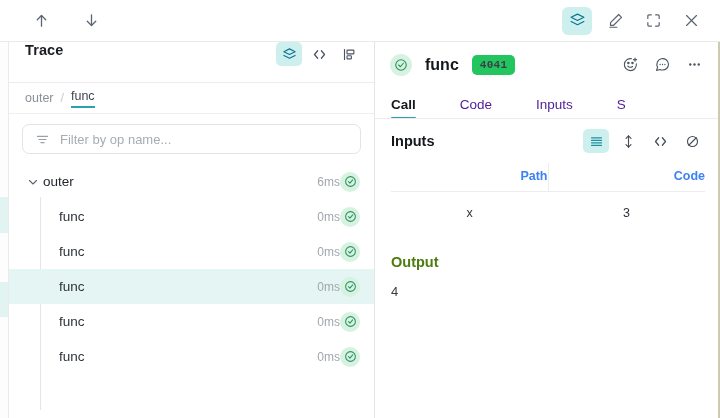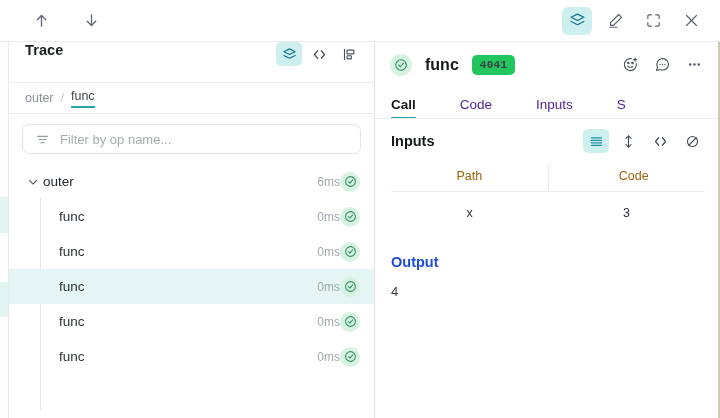--- a/index.html
+++ b/index.html
@@ -161,28 +161,28 @@
   .sec-tools { display: flex; align-items: center; gap: 6px; }
   .sec-btn {
     width: 26px; height: 24px; border-radius: 5px; cursor: pointer;
     display: flex; align-items: center; justify-content: center; color: #464e59;
   }
   .sec-btn.active { background: #cdf0ef; color: #1f8fa3; }
   .sec-btn svg { width: 15px; height: 15px; display: block; }
 
   .tbl { width: 100%; border-collapse: collapse; table-layout: fixed; }
   .tbl th {
-    font-size: 12.5px; font-weight: 400; color: #a16207; text-align: center;
+    font-size: 12.5px; font-weight: 700; color: #3b82f6; text-align: right;
     padding: 6px 0 8px 0; border-bottom: 1px solid #ededef;
   }
   .tbl th.c-val { border-left: 1px solid #ededef; padding-left: 14px; }
   .tbl td { font-size: 12.5px; color: #2f343c; padding: 14px 0 0 0; text-align: center; }
   .tbl td.c-val { text-align: center; }
 
-  .out-title { font-size: 14.5px; font-weight: 700; color: #1d4ed8; margin-top: 34px; }
+  .out-title { font-size: 14.5px; font-weight: 700; color: #4d7c0f; margin-top: 34px; }
   .out-val { font-size: 13px; color: #373c44; margin-top: 14px; }
 
   .right-edge { position: absolute; top: 0; right: 0; width: 2px; height: 418px; background: #cfc9b2; }
 </style>
 </head>
 <body>
 
 <div class="app">
 
   <div class="topbar">

